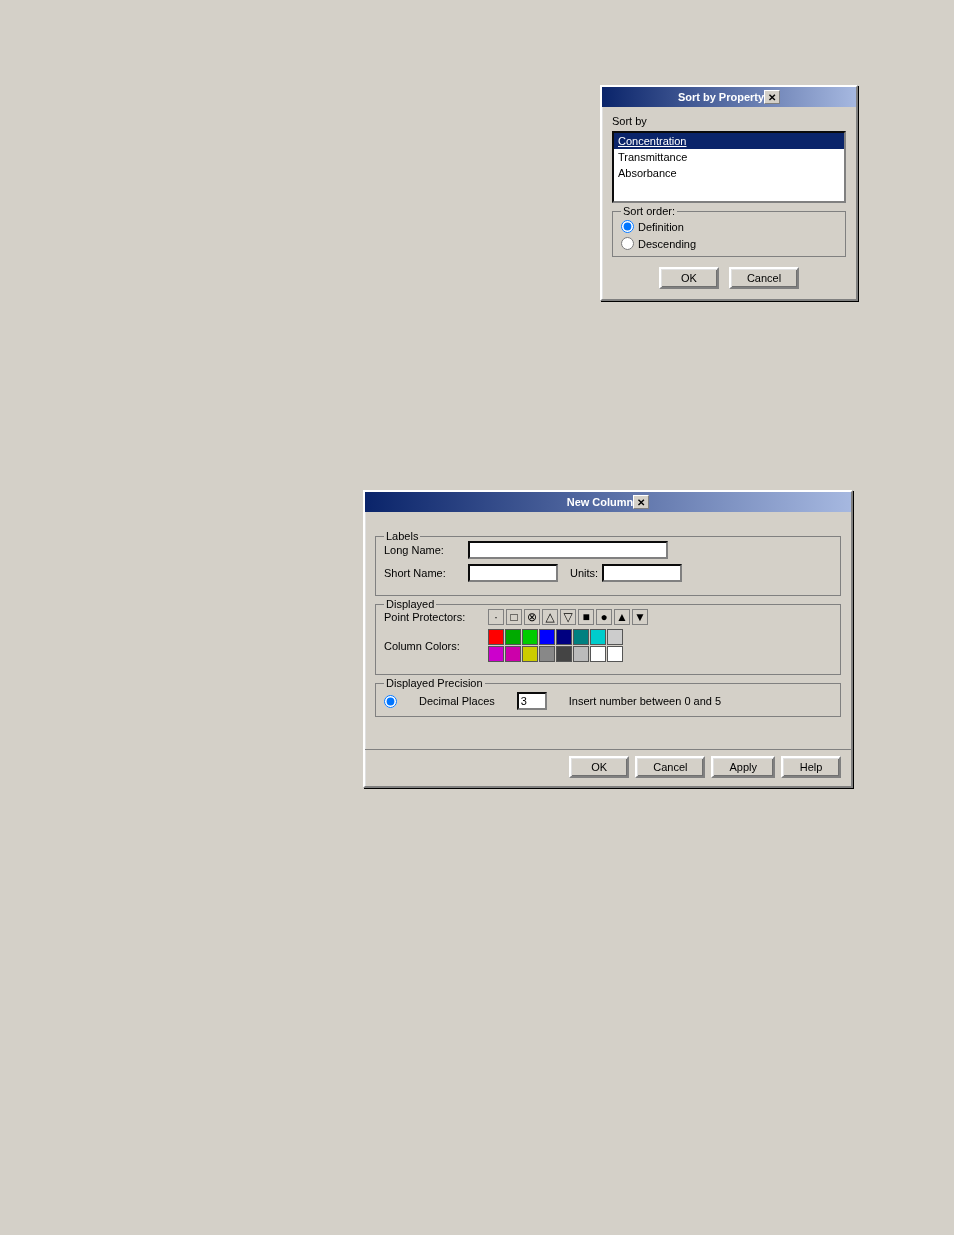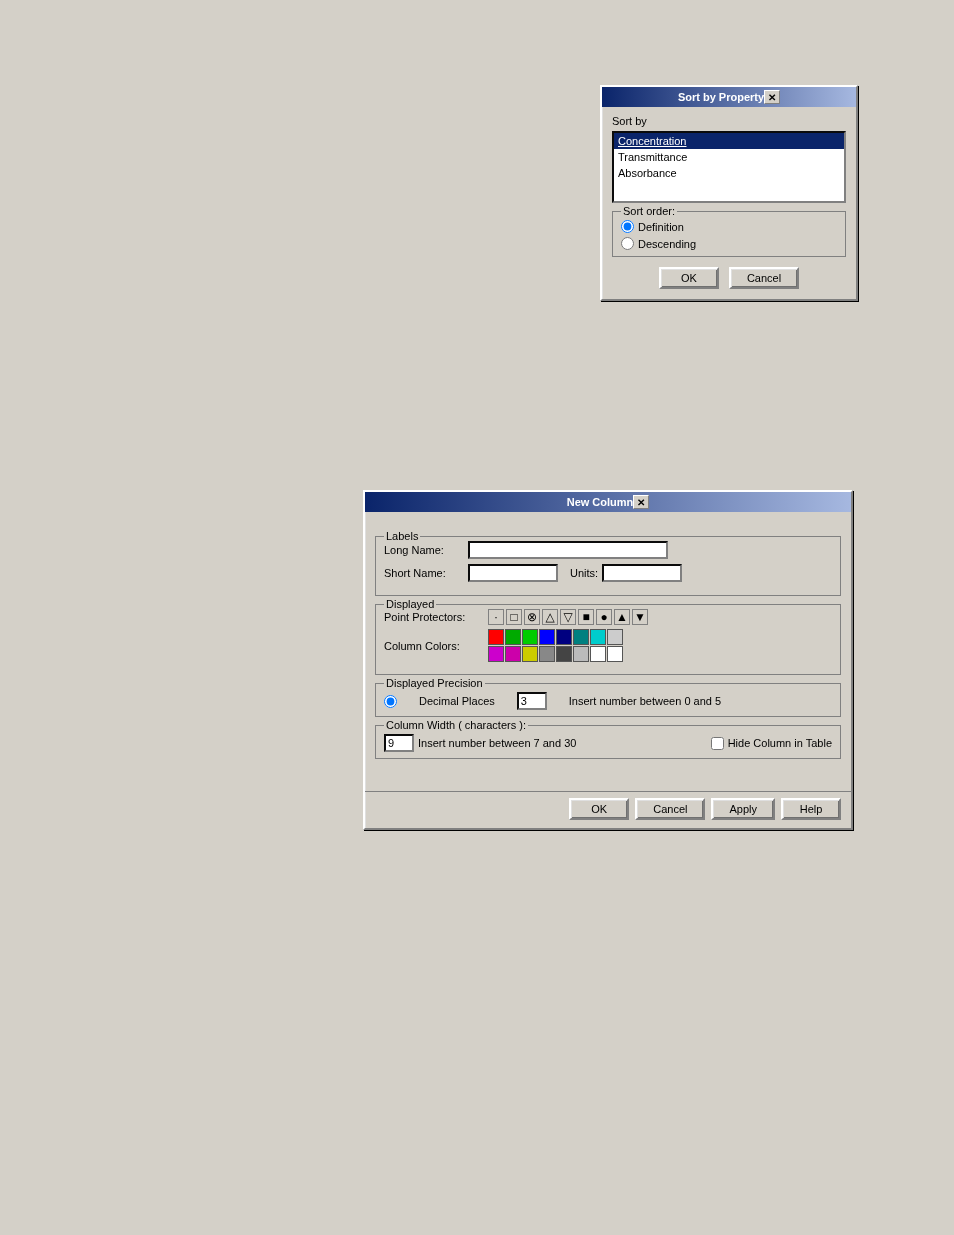--- a/index.html
+++ b/index.html
@@ -380,31 +380,20 @@
     <div class="precision-group">
       <span class="section-legend">Displayed Precision</span>
       <div class="precision-row">
         <input type="radio" name="precision" id="dp" checked="" style="">
         <label for="dp">Decimal Places</label>
         <input type="text" class="small-input" value="3" style="">
         <span class="hint-text">Insert number between 0 and 5</span>
       </div>
     </div>
 
-    <div class="colwidth-group">
-      <span class="section-legend">Column Width ( characters ):</span>
-      <div style="display:flex; align-items:center; gap:4px; margin-top:4px;">
-        <input type="text" class="small-input" value="9" style="">
-        <span class="hint-text">Insert number between 7 and 30</span>
-        <div style="margin-left:auto; display:flex; align-items:center; gap:4px;">
-          <input type="checkbox" id="hidecol" style="">
-          <label for="hidecol">Hide Column in Table</label>
-        </div>
-      </div>
-    </div>
   </div>
 
   <div class="newcol-buttons">
     <button class="win-button">OK</button>
     <button class="win-button">Cancel</button>
     <button class="win-button">Apply</button>
     <button class="win-button">Help</button>
   </div>
 </div>
 

